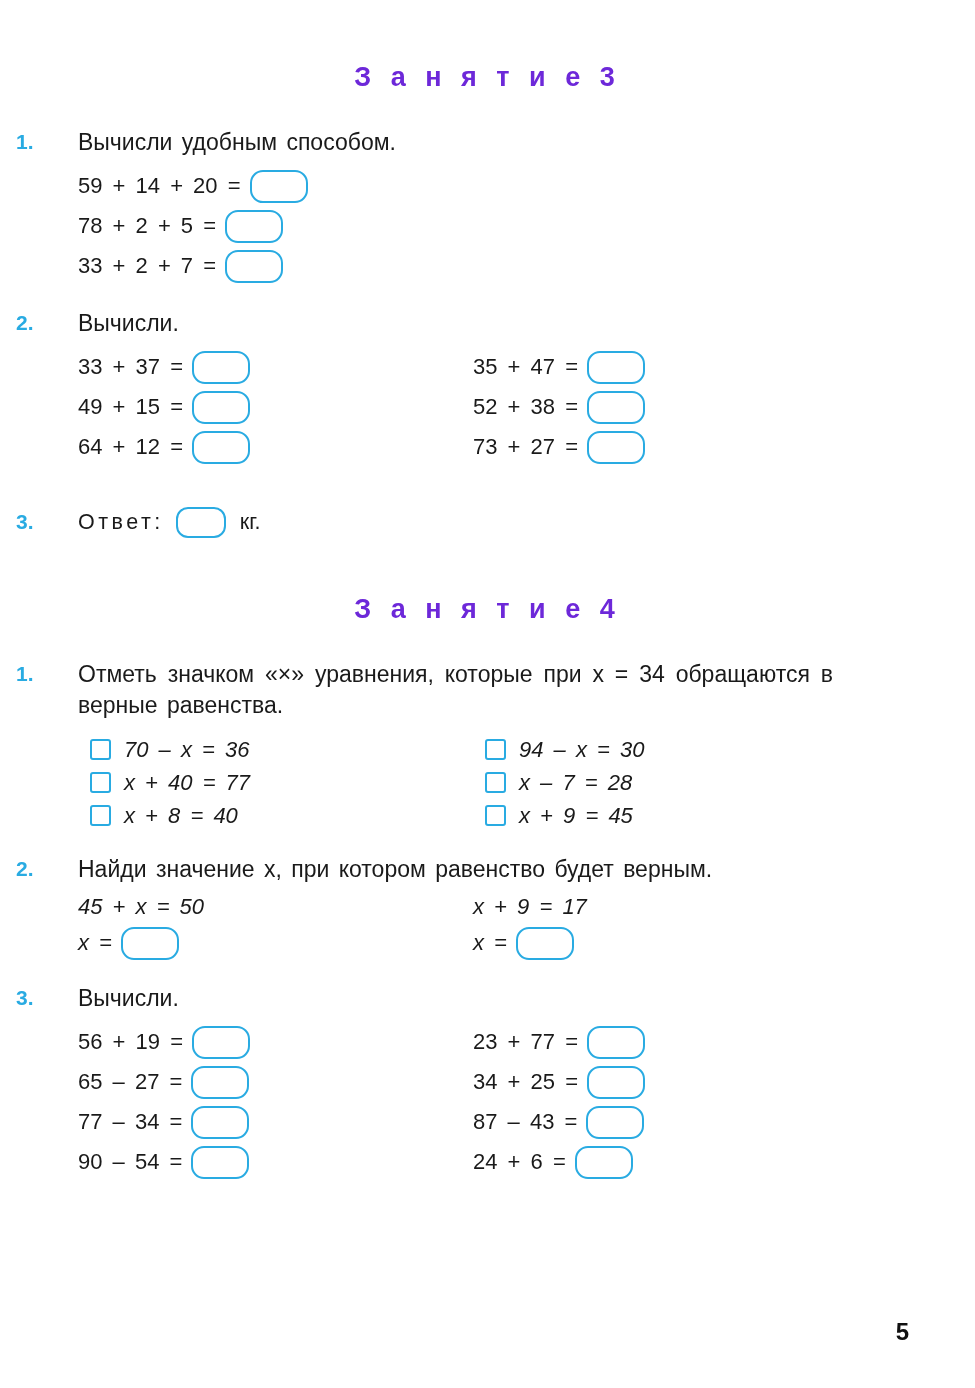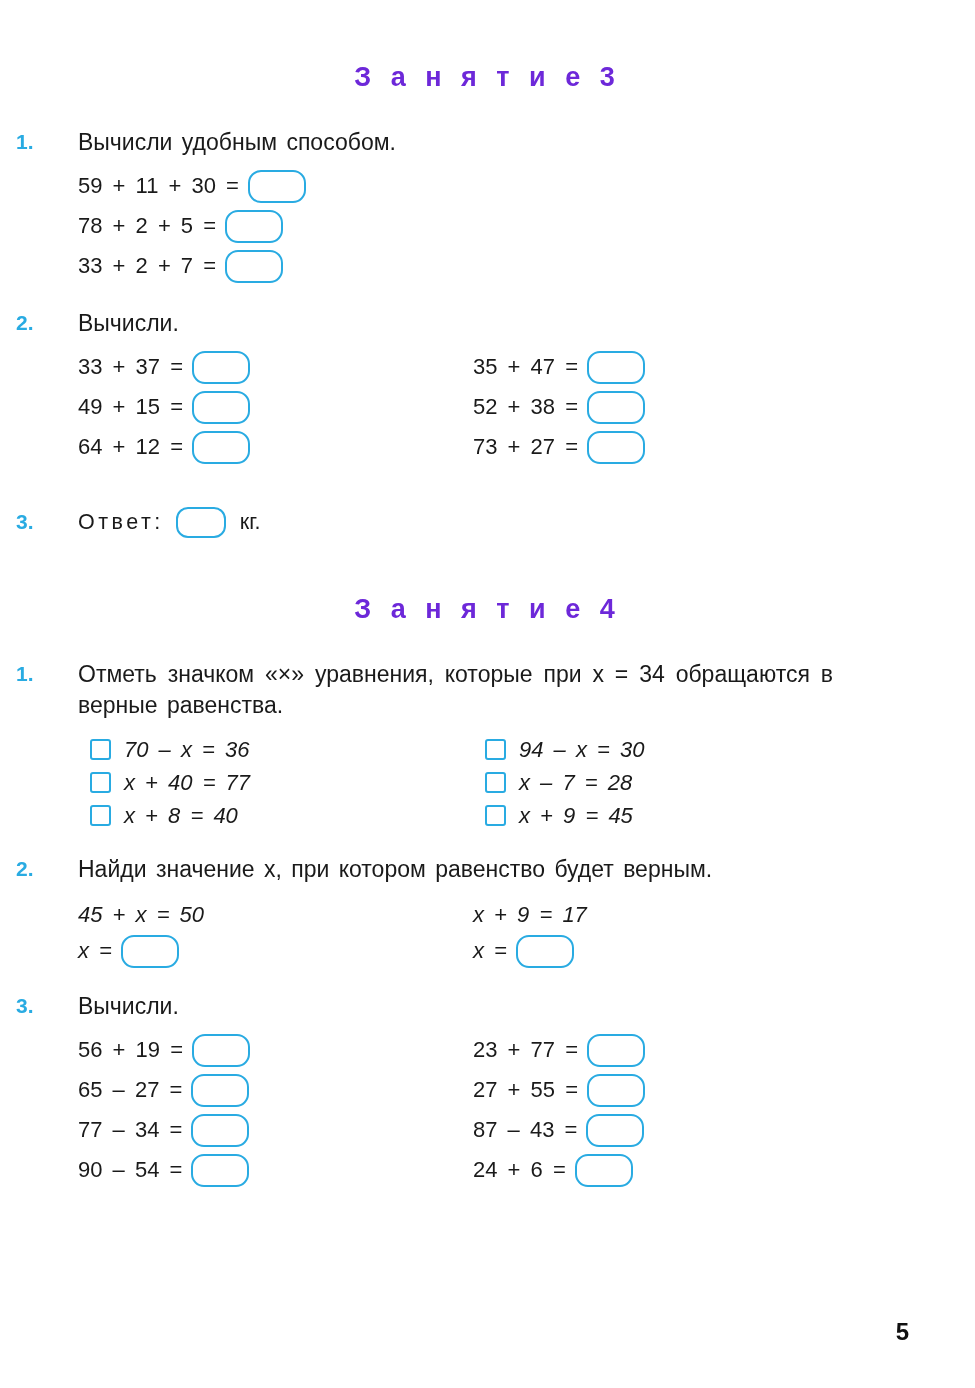--- a/index.html
+++ b/index.html
@@ -162,21 +162,21 @@
 
   <div class="sp-after-t1"></div>
 
   <div class="task">
     <span class="task-num">1.</span>
     <div class="task-text nojust">Вычисли  удобным  способом.</div>
 
     <div class="cols">
       <div class="col right">
         <div class="expr-row">
-          <span class="expr">59 + 11 + 30 =</span>
+          <span class="expr">59 + 14 + 20 =</span>
           <span class="ansbox"></span>
         </div>
         <div class="expr-row">
           <span class="expr">78 + 2 + 5 =</span>
           <span class="ansbox"></span>
         </div>
         <div class="expr-row">
           <span class="expr">33 + 2 + 7 =</span>
           <span class="ansbox"></span>
         </div>
@@ -275,21 +275,21 @@
       </div>
     </div>
   </div>
 
   <div class="sp-task"></div>
 
   <div class="task">
     <span class="task-num">2.</span>
     <div class="task-text nojust">Найди  значение  x,  при  котором  равенство  будет  верным.</div>
 
-    <div class="cols" style="margin-top:12px;">
+    <div class="cols" style="margin-top:4px;">
       <div class="col left">
         <div class="expr-row" style="height:36px">
           <span class="var">45 + x = 50</span>
         </div>
         <div class="expr-row" style="height:36px">
           <span class="expr var">x =</span>
           <span class="ansbox"></span>
         </div>
       </div>
       <div class="col right">
@@ -328,21 +328,21 @@
           <span class="expr">90 – 54 =</span>
           <span class="ansbox"></span>
         </div>
       </div>
       <div class="col right">
         <div class="expr-row">
           <span class="expr">23 + 77 =</span>
           <span class="ansbox"></span>
         </div>
         <div class="expr-row">
-          <span class="expr">27 + 55 =</span>
+          <span class="expr">34 + 25 =</span>
           <span class="ansbox"></span>
         </div>
         <div class="expr-row">
           <span class="expr">87 – 43 =</span>
           <span class="ansbox"></span>
         </div>
         <div class="expr-row">
           <span class="expr">24 + 6 =</span>
           <span class="ansbox"></span>
         </div>

